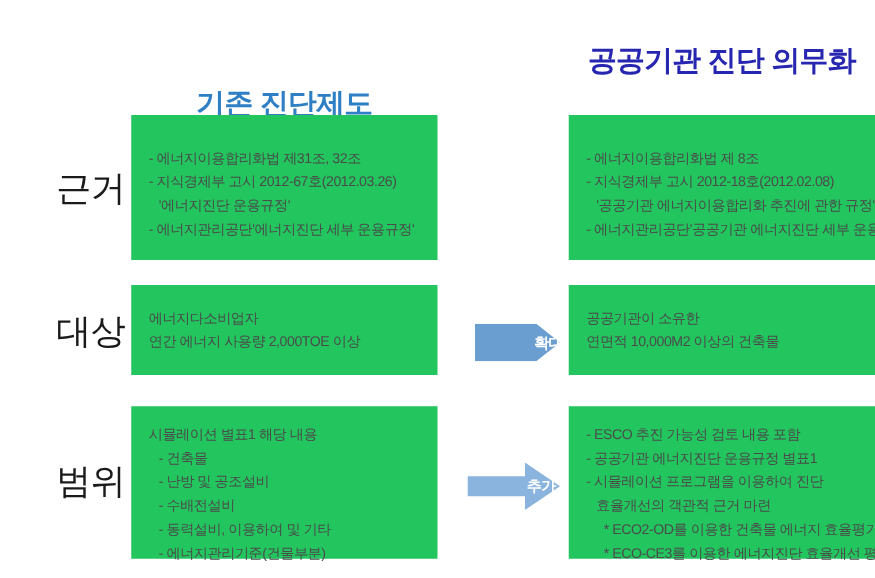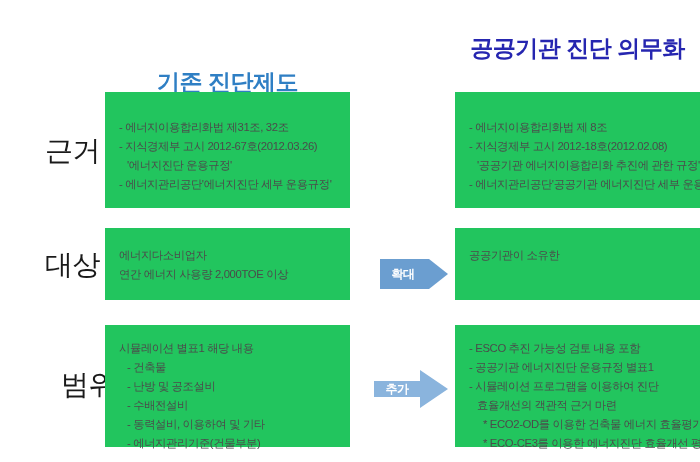--- a/index.html
+++ b/index.html
@@ -66,21 +66,21 @@
     left: 0;
     width: 100px;
     text-align: right;
     font-size: 28px;
     font-weight: normal;
     color: #1a1a1a;
     letter-spacing: -0.5px;
   }
   .row-1 .row-label { top: 40px; }
   .row-2 .row-label { top: 18px; }
-  .row-3 .row-label { top: 41px; padding-left: 16px; }
+  .row-3 .row-label { top: 41px; }
 
   .box {
     position: absolute;
     background: #22c55e;
     box-sizing: border-box;
     font-size: 11.3px;
     line-height: 19px;
     color: #4b4b4b;
     letter-spacing: -0.35px;
     white-space: nowrap;
@@ -109,20 +109,21 @@
     width: 46px;
     height: 100%;
     display: flex;
     align-items: center;
     justify-content: center;
     font-size: 12px;
     font-weight: bold;
     color: #ffffff;
     letter-spacing: -0.4px;
     z-index: 2;
+    padding-left: 36px;
   }
   .arrow svg { display: block; }
 
   .arrow-expand {
     left: 380px;
     top: 259px;
     width: 68px;
     height: 30px;
   }
   .arrow-add {
@@ -163,20 +164,21 @@
   <div class="row row-2">
     <div class="row-label">대상</div>
 
     <div class="box box-left">
       <span class="line">에너지다소비업자</span>
       <span class="line">연간 에너지 사용량 2,000TOE 이상</span>
     </div>
 
     <div class="box box-right">
       <span class="line">공공기관이 소유한</span>
+      <span class="line">연면적 10,000M2 이상의 건축물</span>
     </div>
   </div>
 
   <div class="row row-3">
     <div class="row-label">범위</div>
 
     <div class="box box-left">
       <span class="line">시뮬레이션 별표1 해당 내용</span>
       <span class="line indent-1">- 건축물</span>
       <span class="line indent-1">- 난방 및 공조설비</span>

